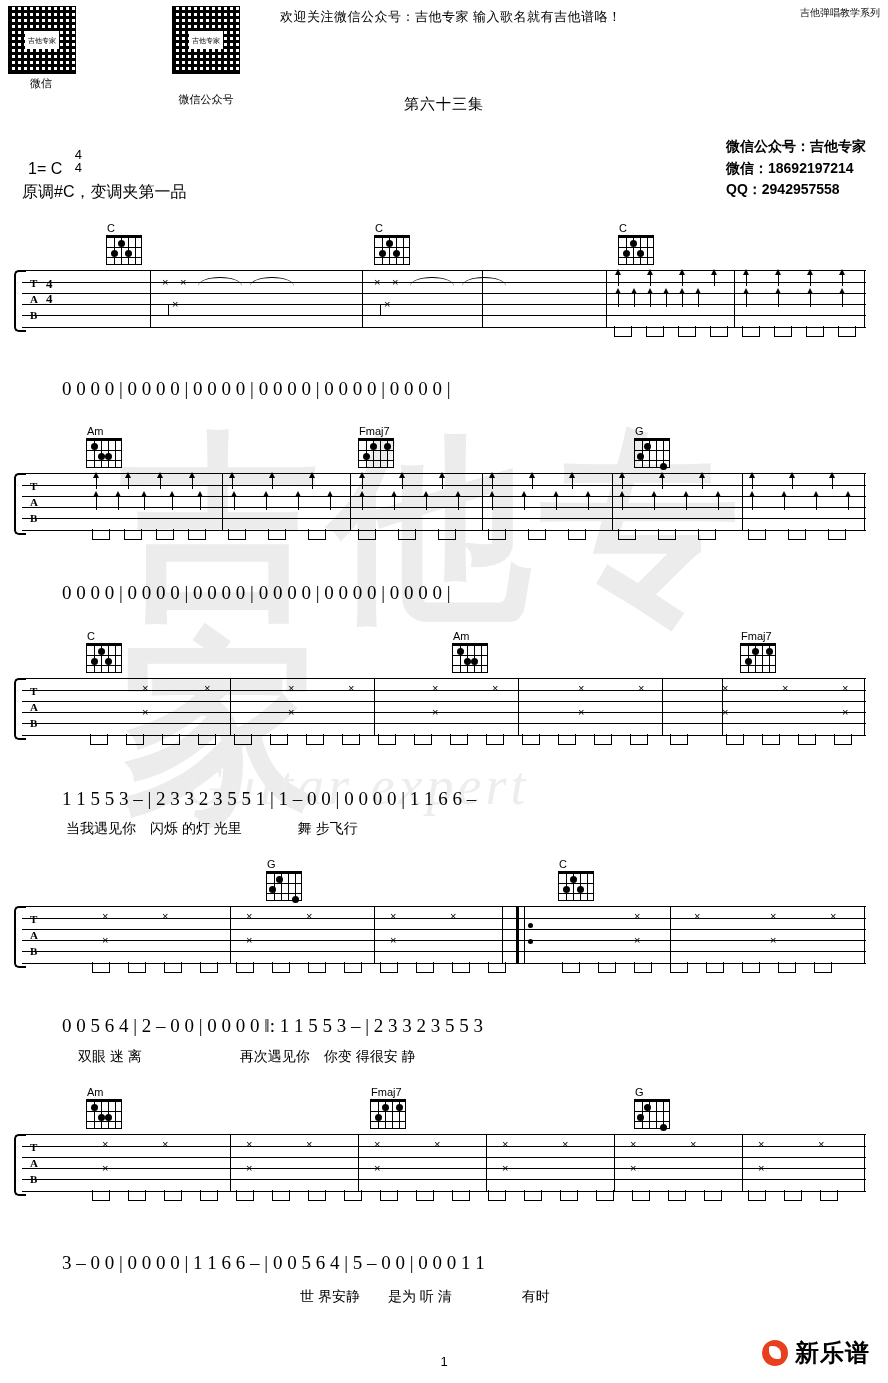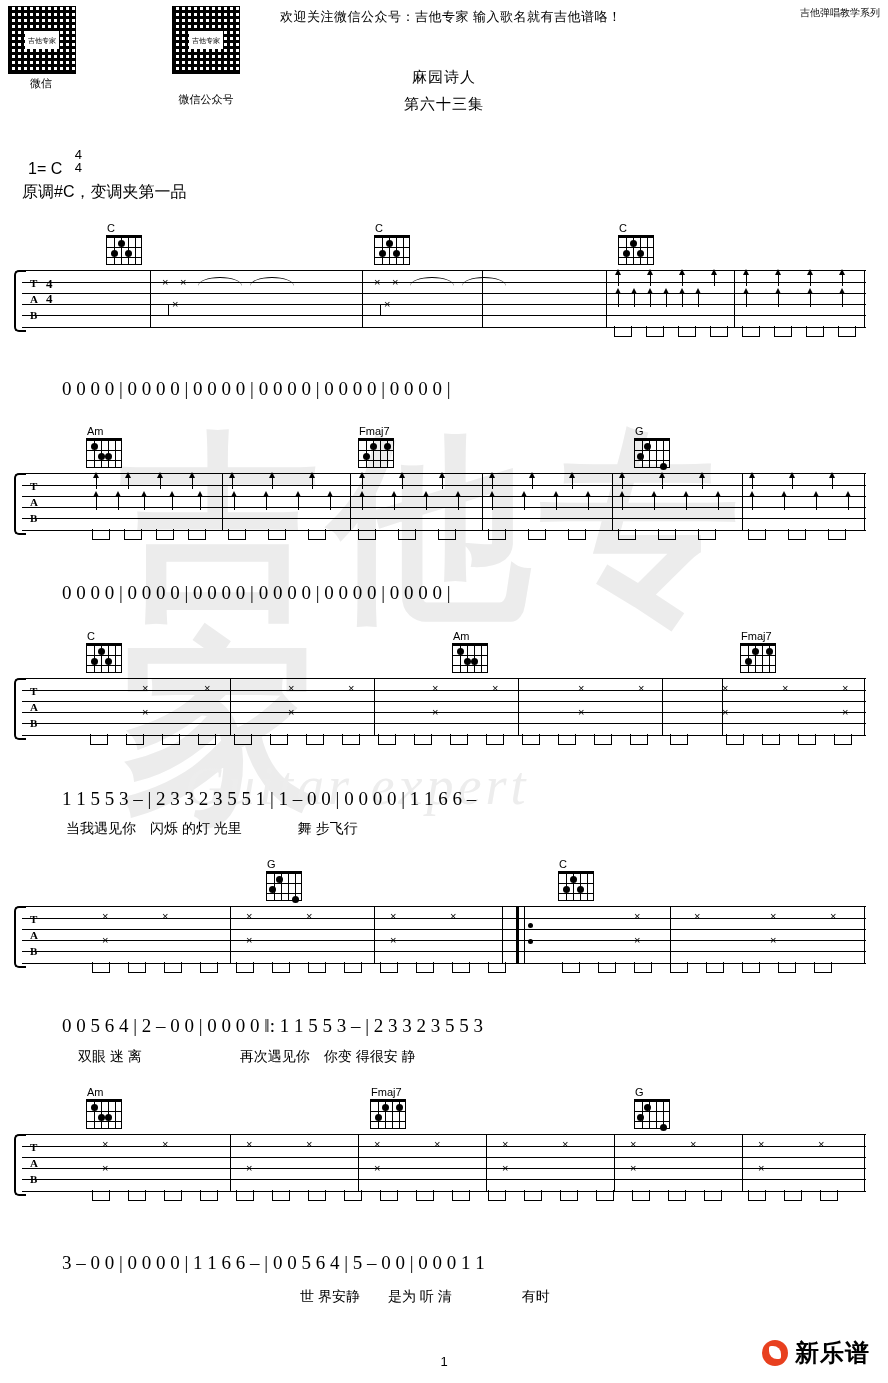--- a/index.html
+++ b/index.html
@@ -87,23 +87,27 @@
 
   <div class="qr" style="left:172px;top:6px;width:66px;height:66px;">
     <div class="qr-inner">吉他专家</div>
   </div>
   <div class="qr-cap" style="left:160px;top:76px;width:92px;margin-top:16px;">微信公众号</div>
 
   <div class="top-note">欢迎关注微信公众号：吉他专家  输入歌名就有吉他谱咯！</div>
   <div class="series-bar"></div>
   <div class="series">吉他弹唱教学系列</div>
 
-  <div class="subtitle">麻园诗人</div>
   <div class="episode">第六十三集</div>
 
+  <div class="contact">
+    <div>微信公众号：吉他专家</div>
+    <div>微信：18692197214</div>
+    <div>QQ：2942957558</div>
+  </div>
 
   <div class="key">
     <span>1= C</span>
     <span class="meter">
       <span>4</span>
       <span>4</span>
     </span>
   </div>
   <div class="capo">原调#C，变调夹第一品</div>
 

